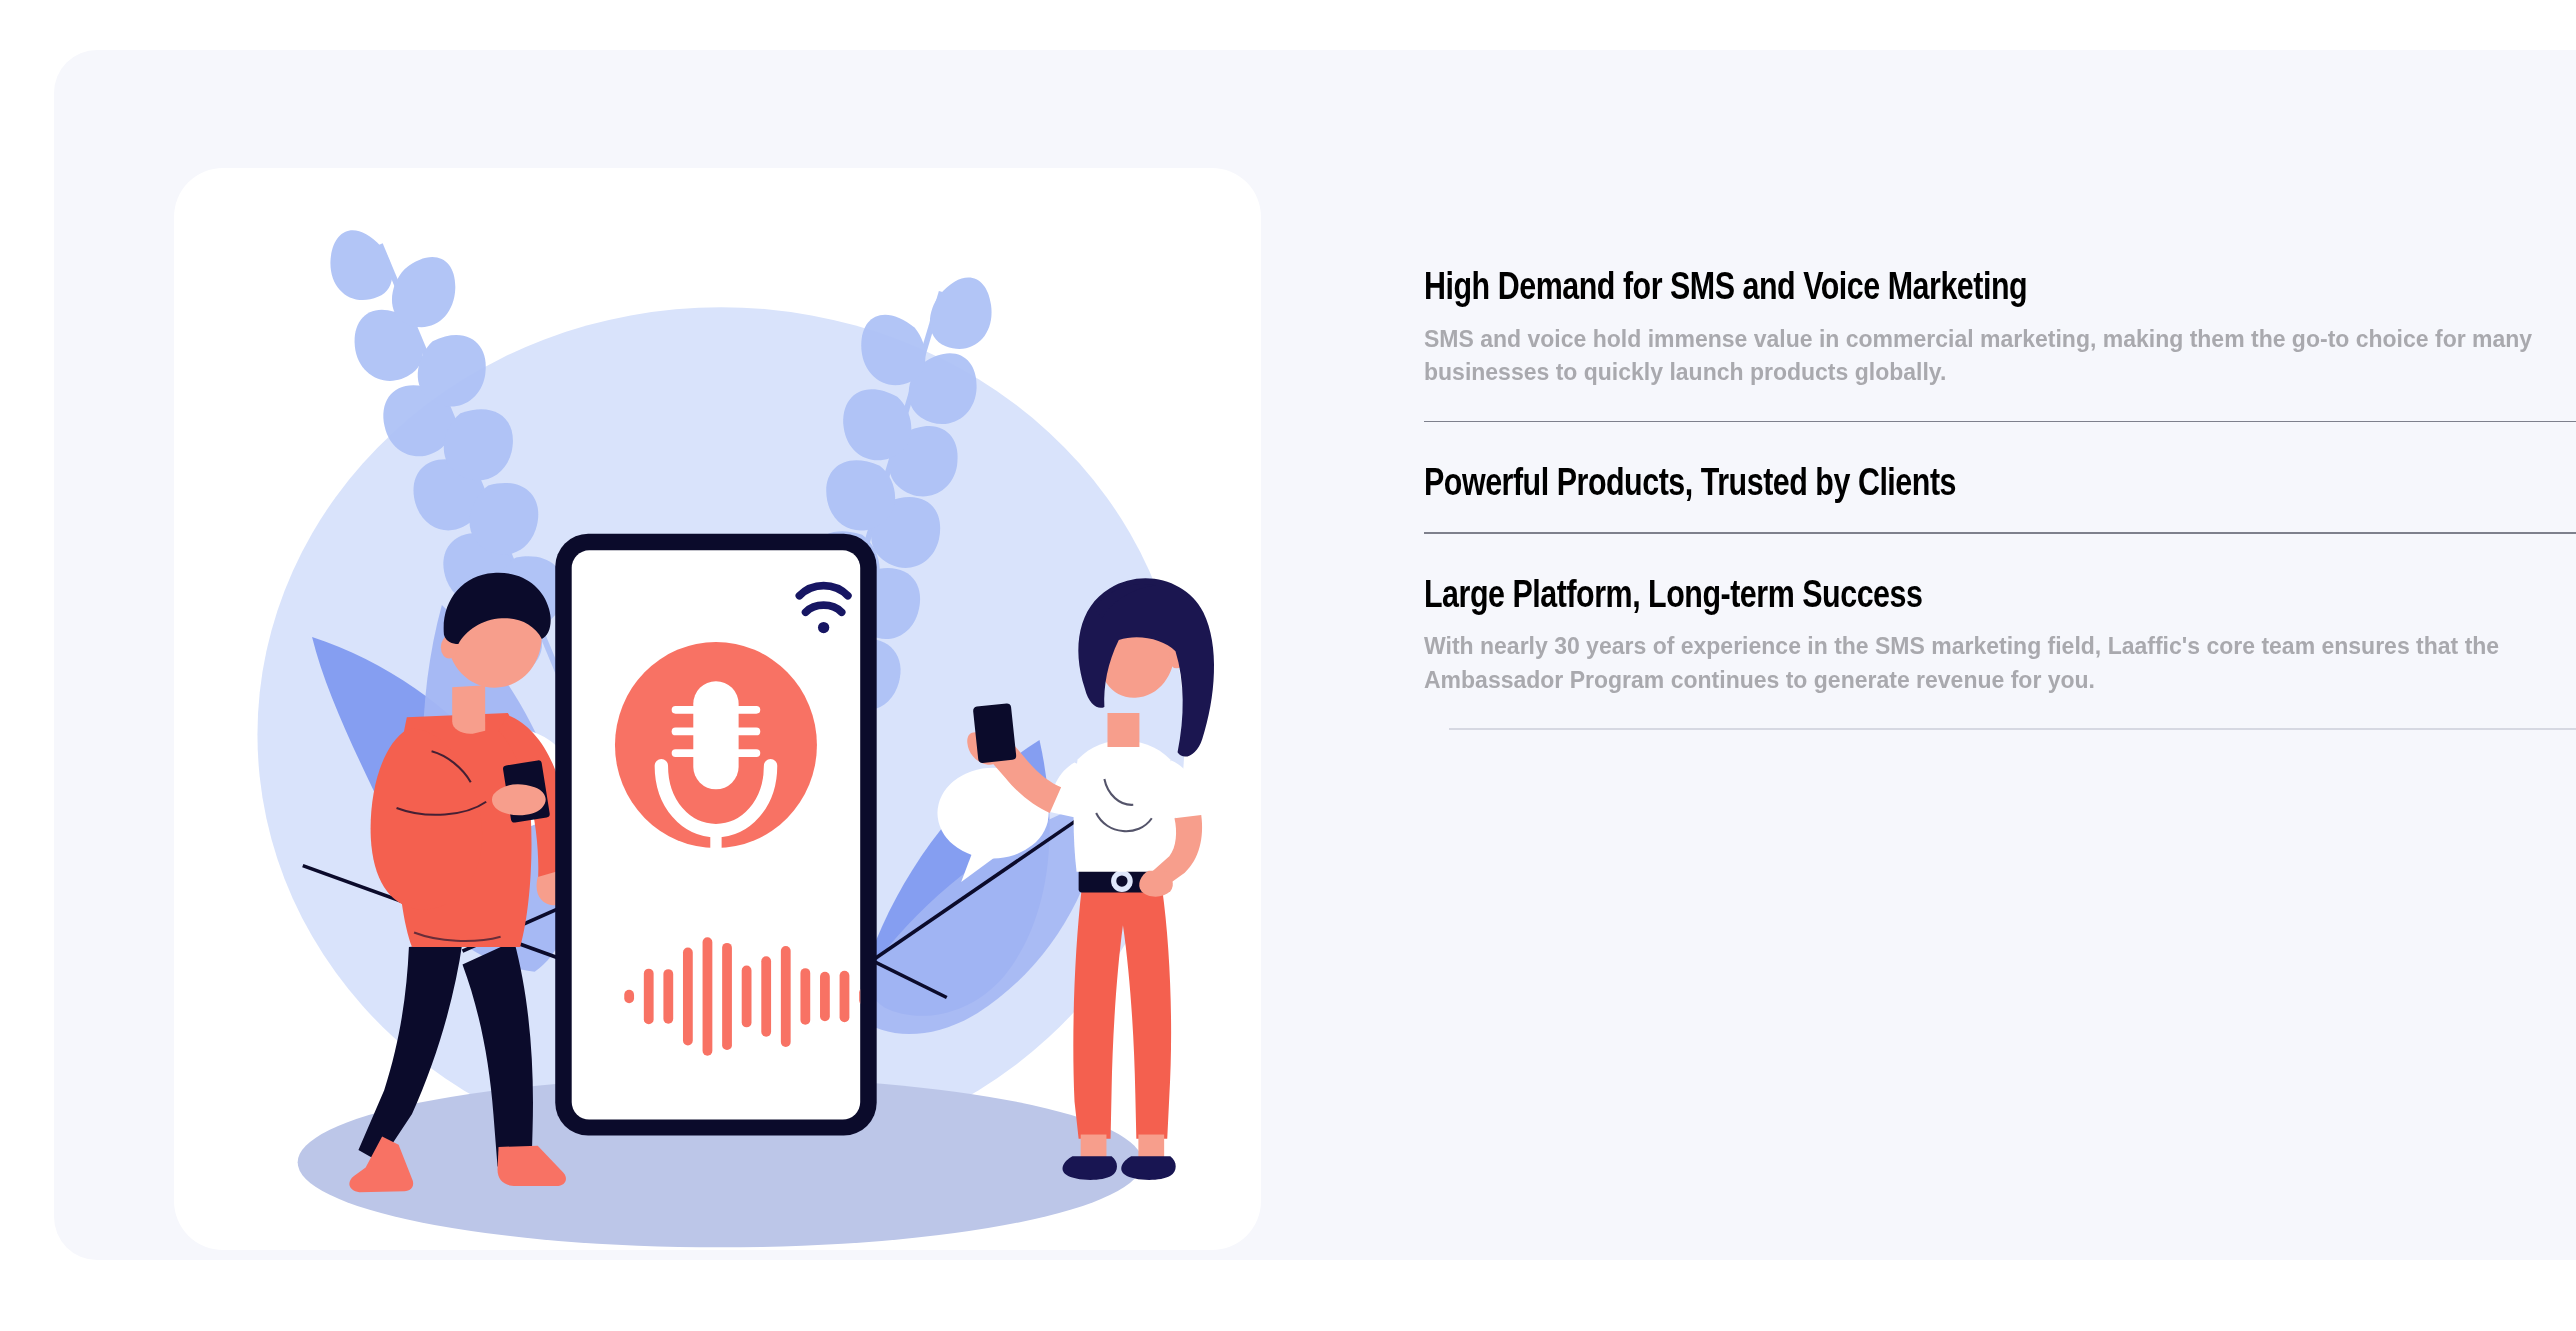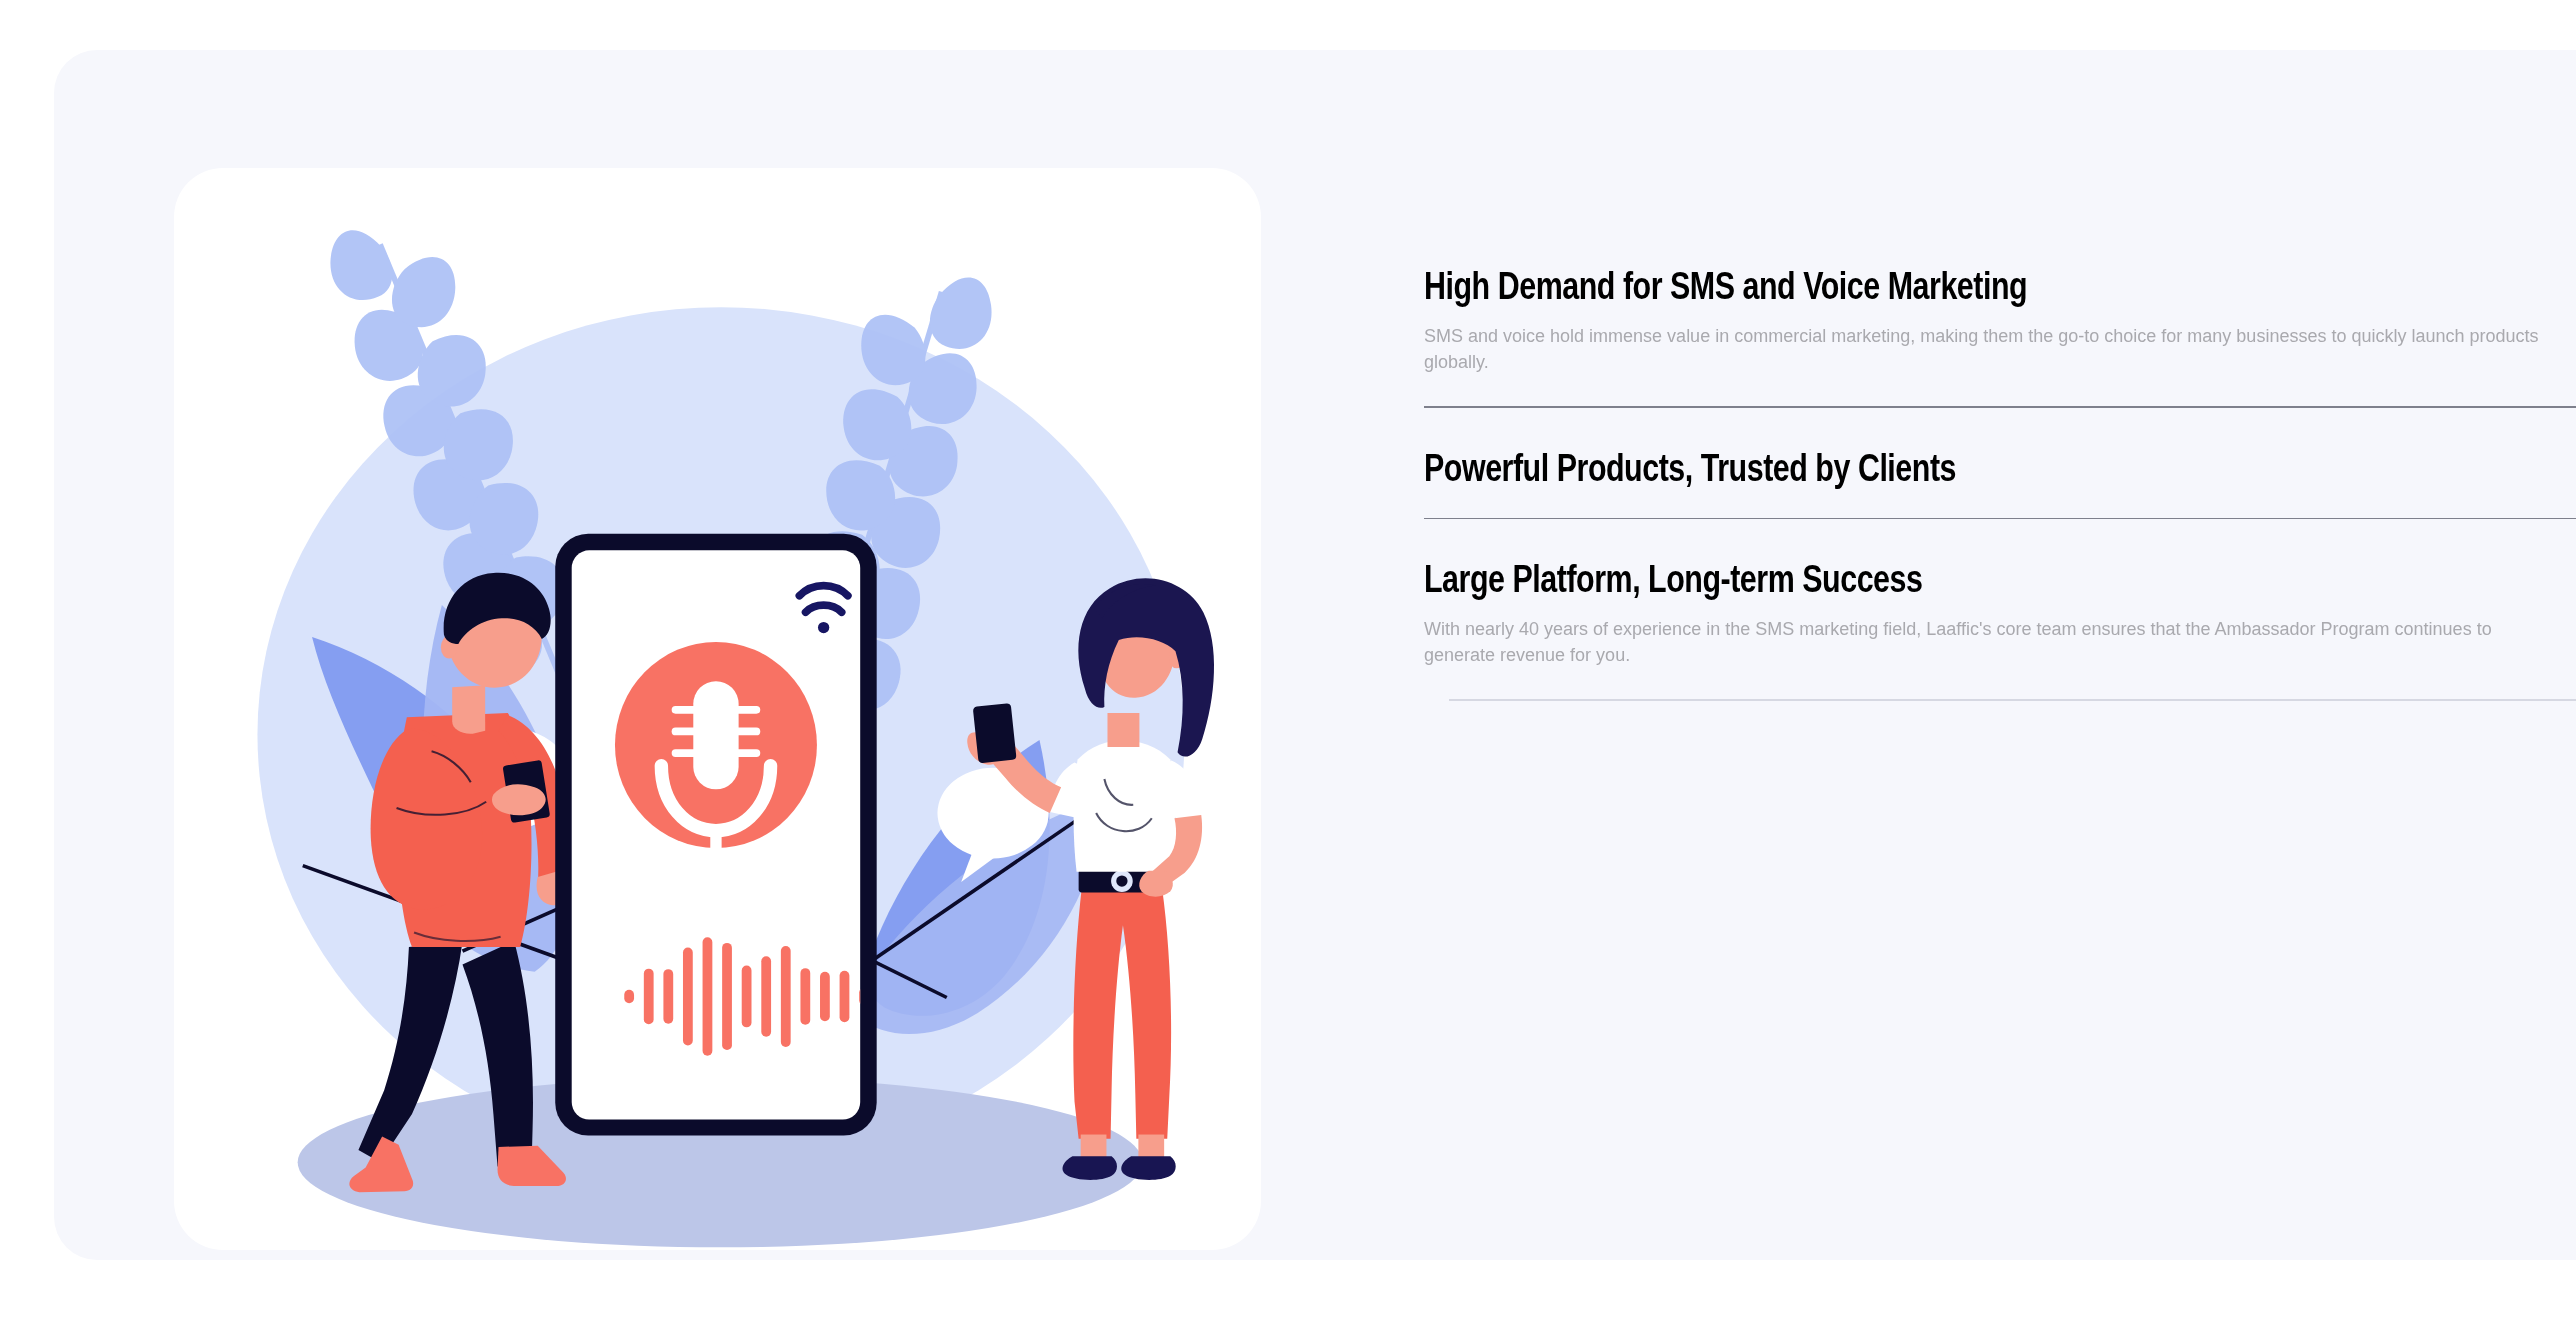--- a/index.html
+++ b/index.html
@@ -43,24 +43,24 @@
     font-size:39px;
     line-height:1.0;
     letter-spacing:-0.6px;
     color:#000000;
     transform:scaleX(.78);
     transform-origin:left center;
     white-space:nowrap;
   }
   .f-body{
     margin:17.5px 0 0 0;
-    font-size:18px;
+    font-size:23px;
     line-height:1.46;
     color:#a9a9ae;
-    font-weight:400;
+    font-weight:700;
     max-width:1123px;
   }
   .divider{
     height:1.5px;
     background:#7e808c;
     margin:31px 0 0 0;
     width:1180px;
   }
   .divider.soft{background:#d6d8e2;height:2.1px;width:1158px;margin-left:25px;}
 
@@ -279,20 +279,20 @@
 
       <div class="feature">
         <h2 class="f-title">Powerful Products, Trusted by Clients</h2>
         <div class="divider"></div>
       </div>
 
       <div class="sp2"></div>
 
       <div class="feature">
         <h2 class="f-title">Large Platform, Long-term Success</h2>
-        <p class="f-body">With nearly 40 years of experience in the SMS marketing field, Laaffic's core team ensures that the Ambassador Program continues to generate revenue for you.</p>
+        <p class="f-body">With nearly 30 years of experience in the SMS marketing field, Laaffic's core team ensures that the Ambassador Program continues to generate revenue for you.</p>
         <div class="divider soft"></div>
       </div>
 
     </div>
   </div>
 </div>
 
 
 </body></html>

